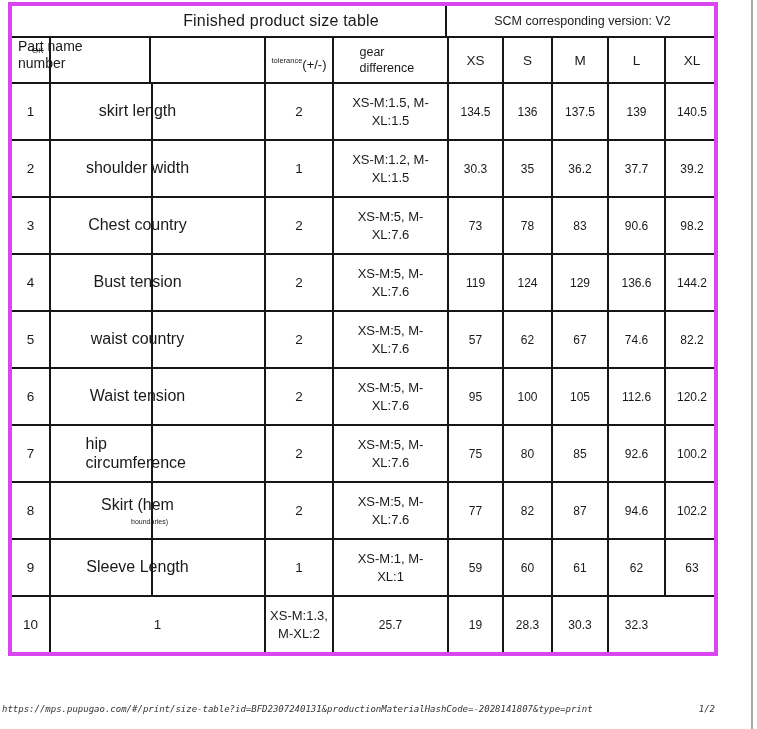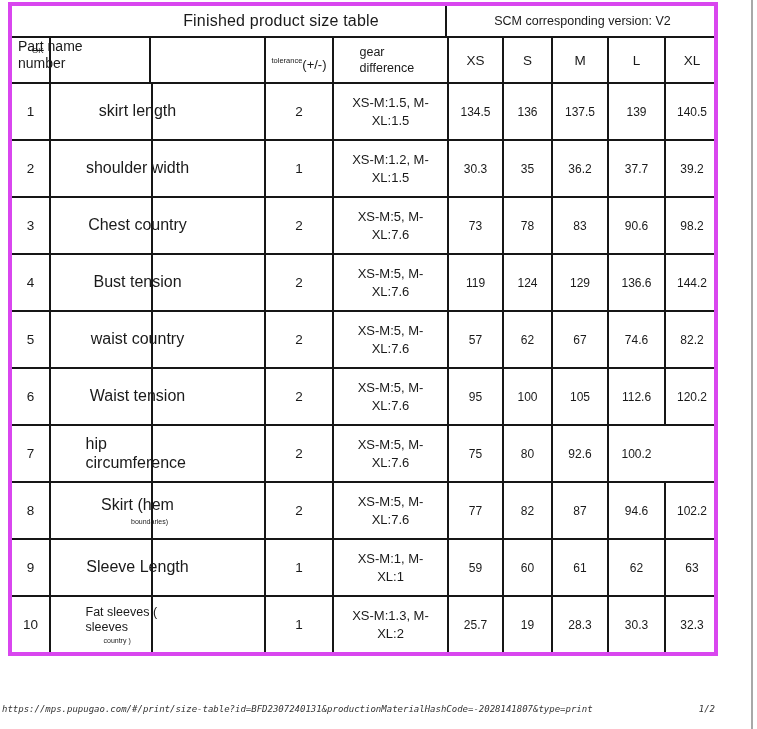--- a/index.html
+++ b/index.html
@@ -258,20 +258,21 @@
         <div class="name-main">hip circumference</div>
 
       </div>
     </div>
     <div class="cell tol">2</div>
     <div class="cell gear">
       <span class="gear-text">XS-M:5, M-XL:7.6</span>
     </div>
     <div class="cell sz">75</div>
     <div class="cell sz">80</div>
+    <div class="cell sz">85</div>
     <div class="cell sz">92.6</div>
     <div class="cell sz">100.2</div>
   </div>
 
   <div class="trow">
     <div class="cell num">8</div>
     <div class="cell name-cell">
       <div class="vdiv"></div>
       <div class="name-inner">
         <div class="name-main">Skirt (hem</div>
@@ -304,27 +305,20 @@
     </div>
     <div class="cell sz">59</div>
     <div class="cell sz">60</div>
     <div class="cell sz">61</div>
     <div class="cell sz">62</div>
     <div class="cell sz">63</div>
   </div>
 
   <div class="trow">
     <div class="cell num">10</div>
-    <div class="cell name-cell">
-      <div class="vdiv"></div>
-      <div class="name-inner">
-        <div class="name-main">Fat sleeves ( sleeves</div>
-        <div class="name-sub">country )</div>
-      </div>
-    </div>
     <div class="cell tol">1</div>
     <div class="cell gear">
       <span class="gear-text">XS-M:1.3, M-XL:2</span>
     </div>
     <div class="cell sz">25.7</div>
     <div class="cell sz">19</div>
     <div class="cell sz">28.3</div>
     <div class="cell sz">30.3</div>
     <div class="cell sz">32.3</div>
   </div>

